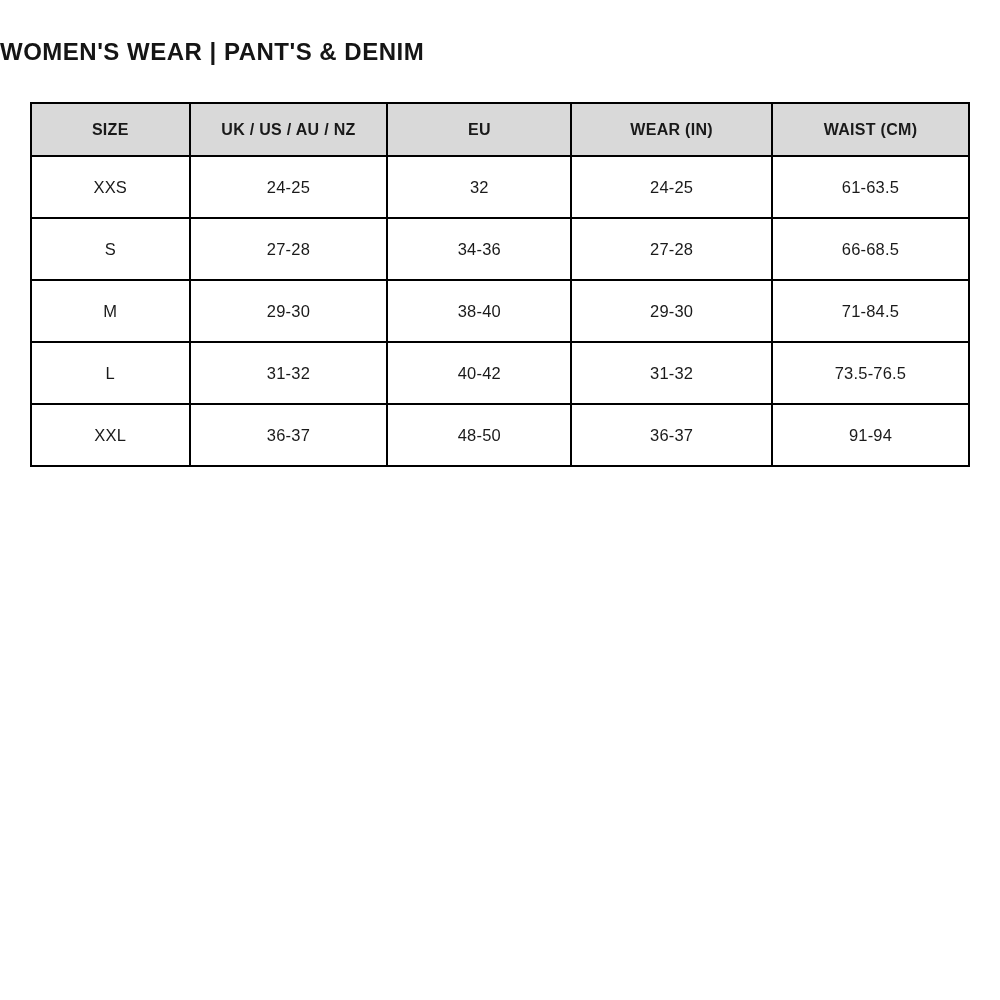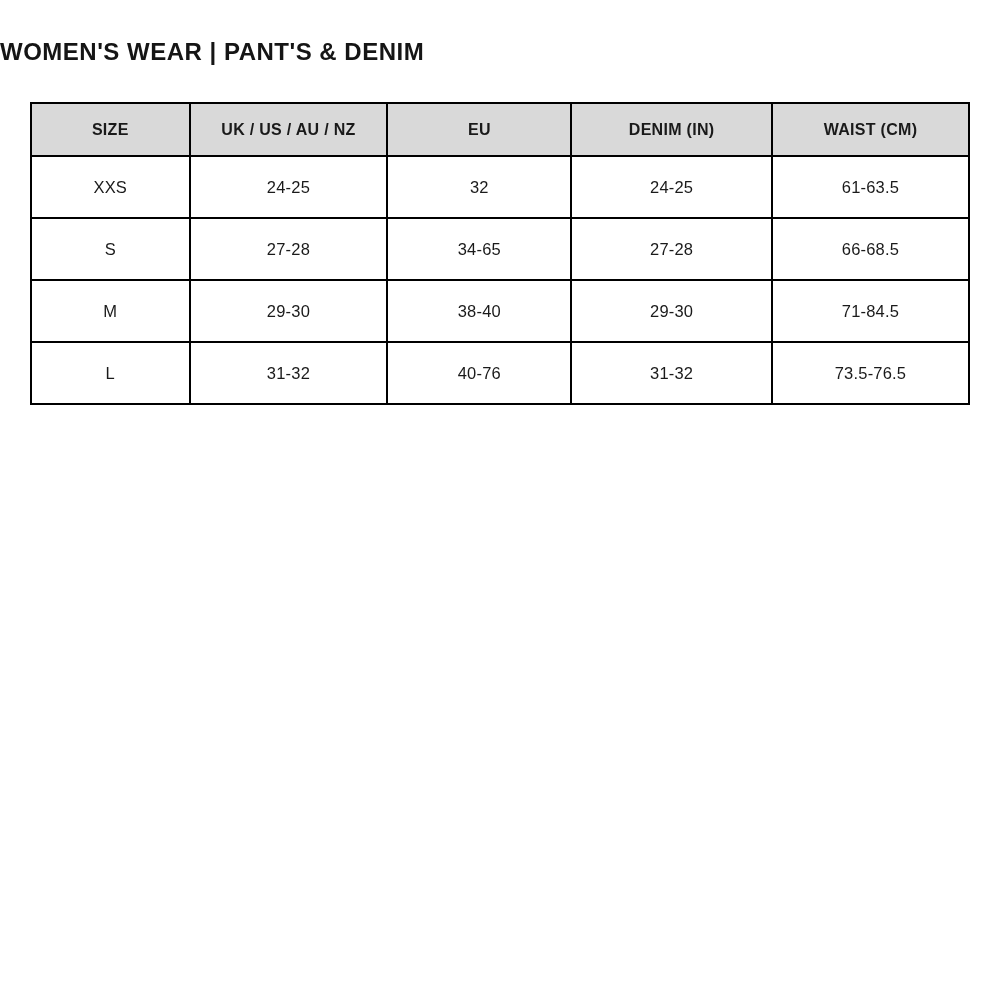--- a/index.html
+++ b/index.html
@@ -70,48 +70,55 @@
       <col style="width:21.1%">
       <col style="width:19.6%">
       <col style="width:21.4%">
       <col style="width:21.0%">
     </colgroup>
     <thead>
       <tr>
         <th>SIZE</th>
         <th>UK / US / AU / NZ</th>
         <th>EU</th>
-        <th>DENIM (IN)</th>
+        <th>WEAR (IN)</th>
         <th>WAIST (CM)</th>
       </tr>
     </thead>
     <tbody>
       <tr>
         <td>XXS</td>
         <td>24-25</td>
         <td>32</td>
         <td>24-25</td>
         <td>61-63.5</td>
       </tr>
       <tr>
         <td>S</td>
         <td>27-28</td>
-        <td>34-65</td>
+        <td>34-36</td>
         <td>27-28</td>
         <td>66-68.5</td>
       </tr>
       <tr>
         <td>M</td>
         <td>29-30</td>
         <td>38-40</td>
         <td>29-30</td>
         <td>71-84.5</td>
       </tr>
       <tr>
         <td>L</td>
         <td>31-32</td>
-        <td>40-76</td>
+        <td>40-42</td>
         <td>31-32</td>
         <td>73.5-76.5</td>
+      </tr>
+      <tr>
+        <td>XXL</td>
+        <td>36-37</td>
+        <td>48-50</td>
+        <td>36-37</td>
+        <td>91-94</td>
       </tr>
     </tbody>
   </table>
 </main>
 
 </body></html>

